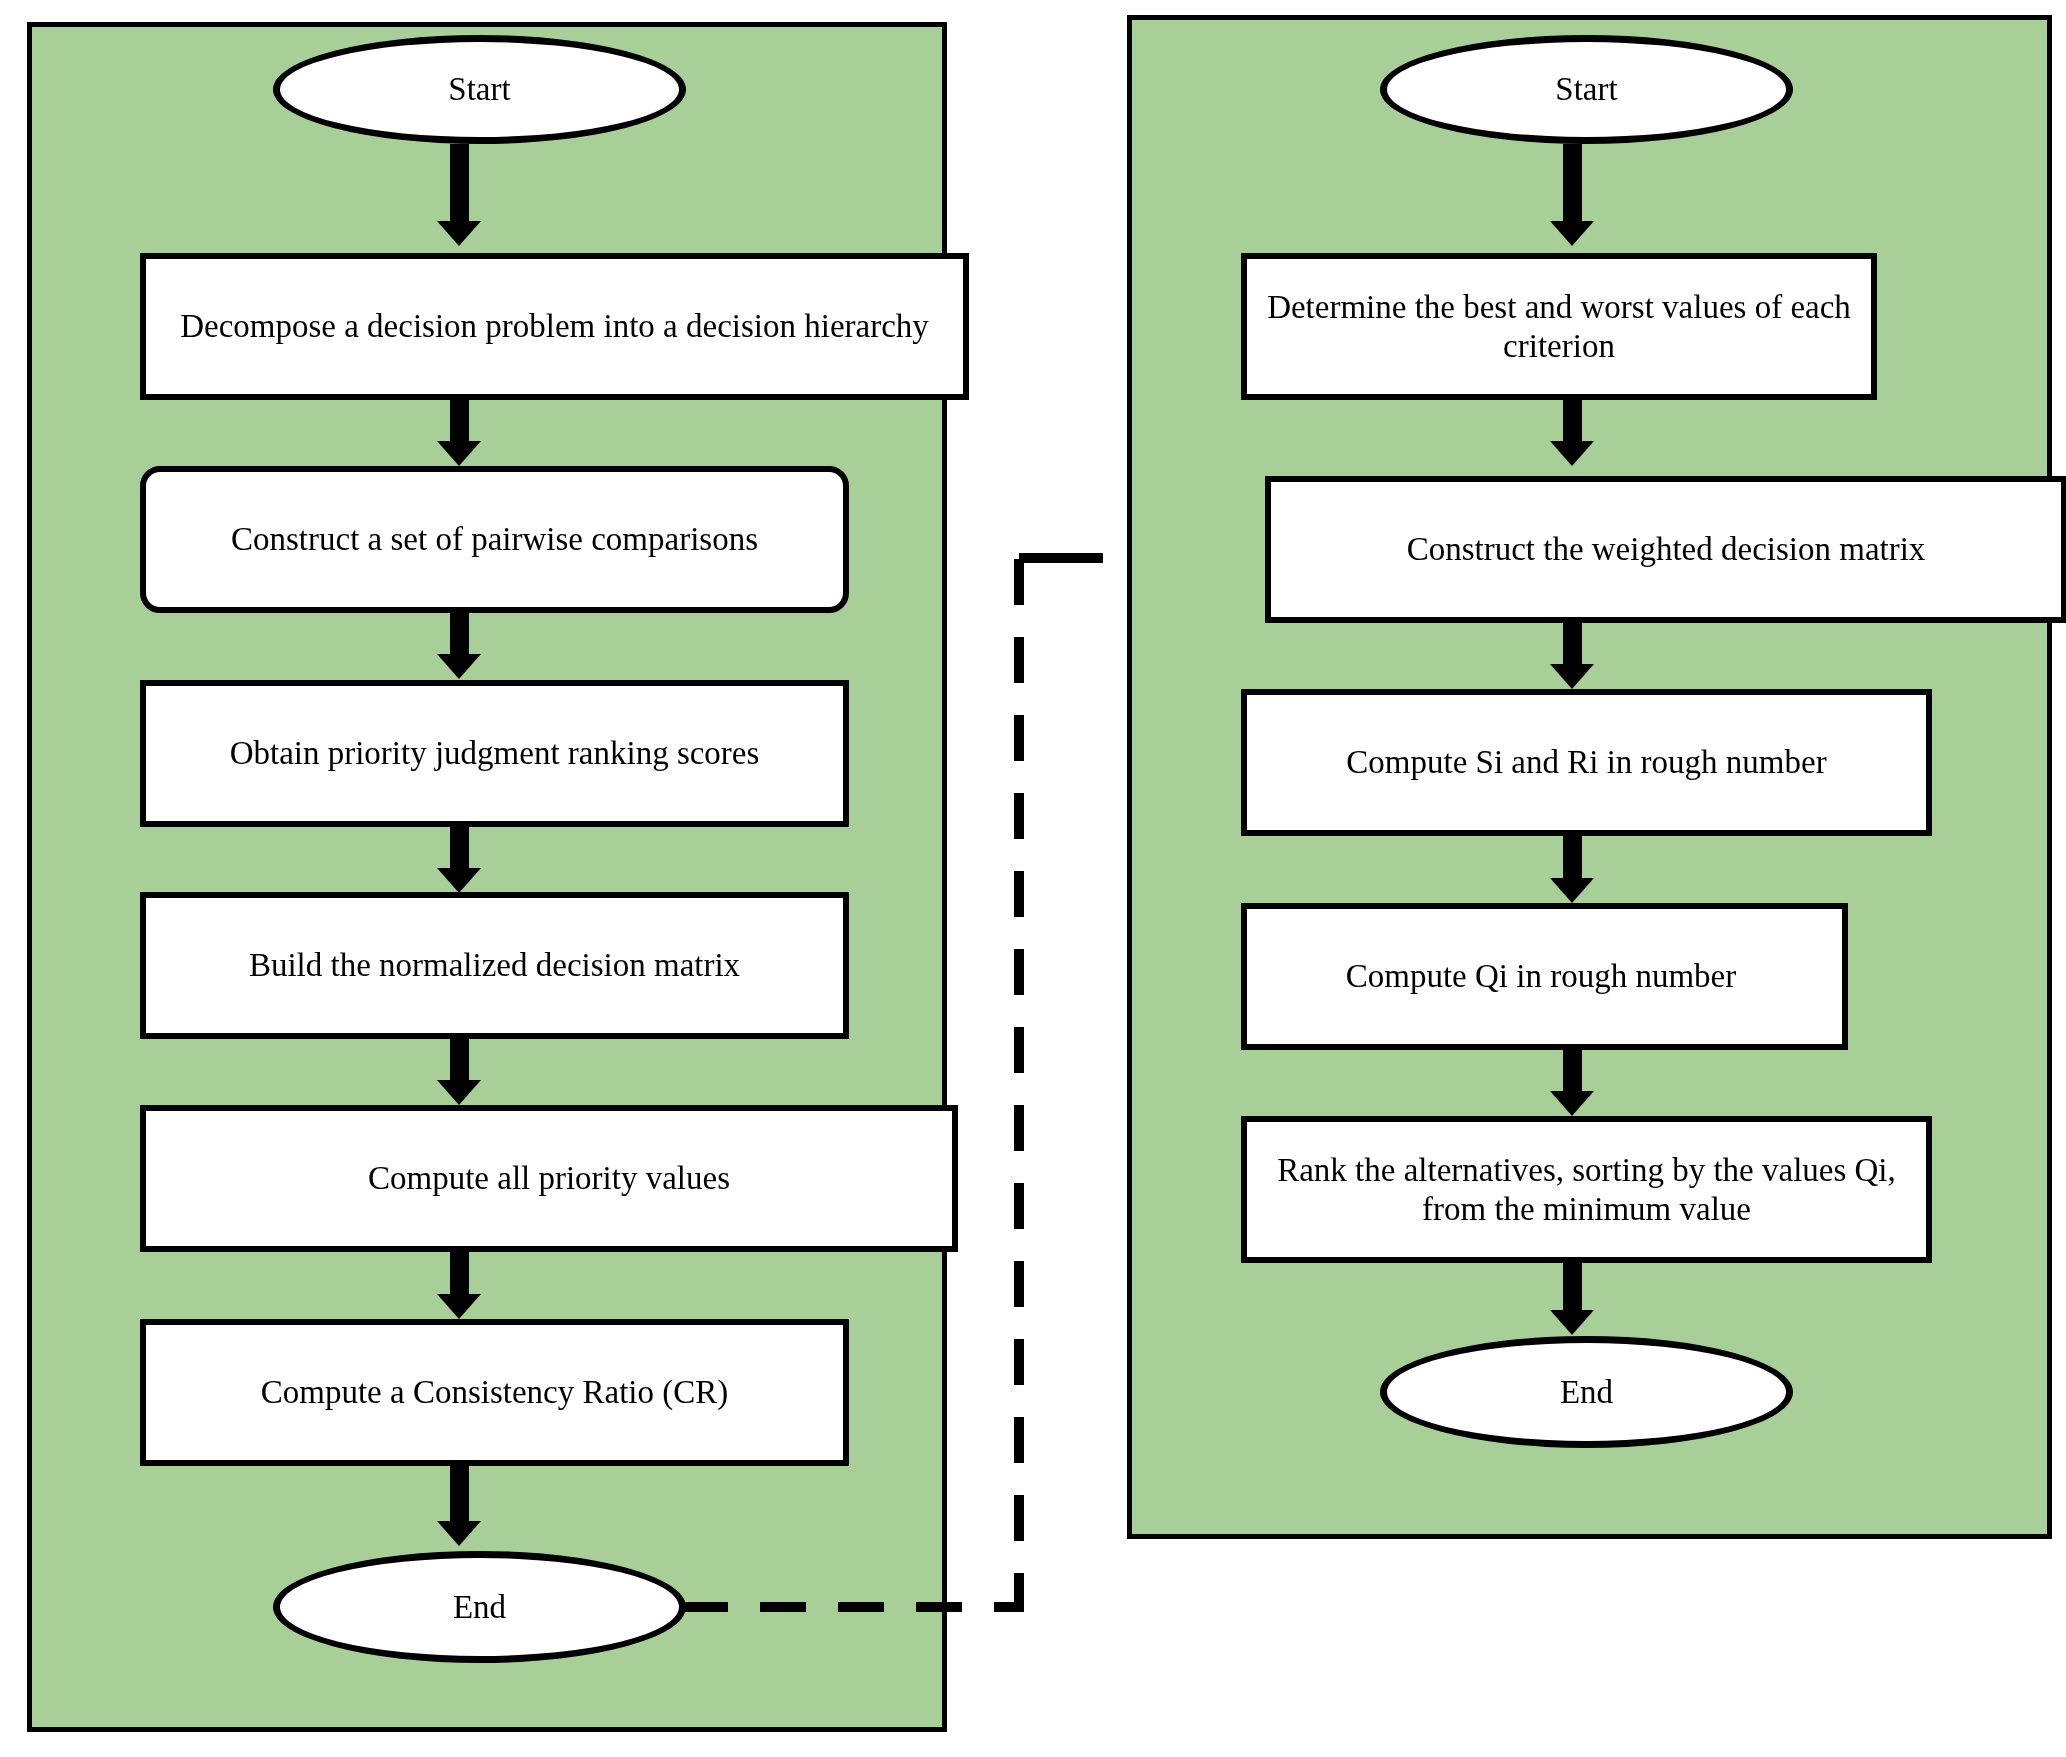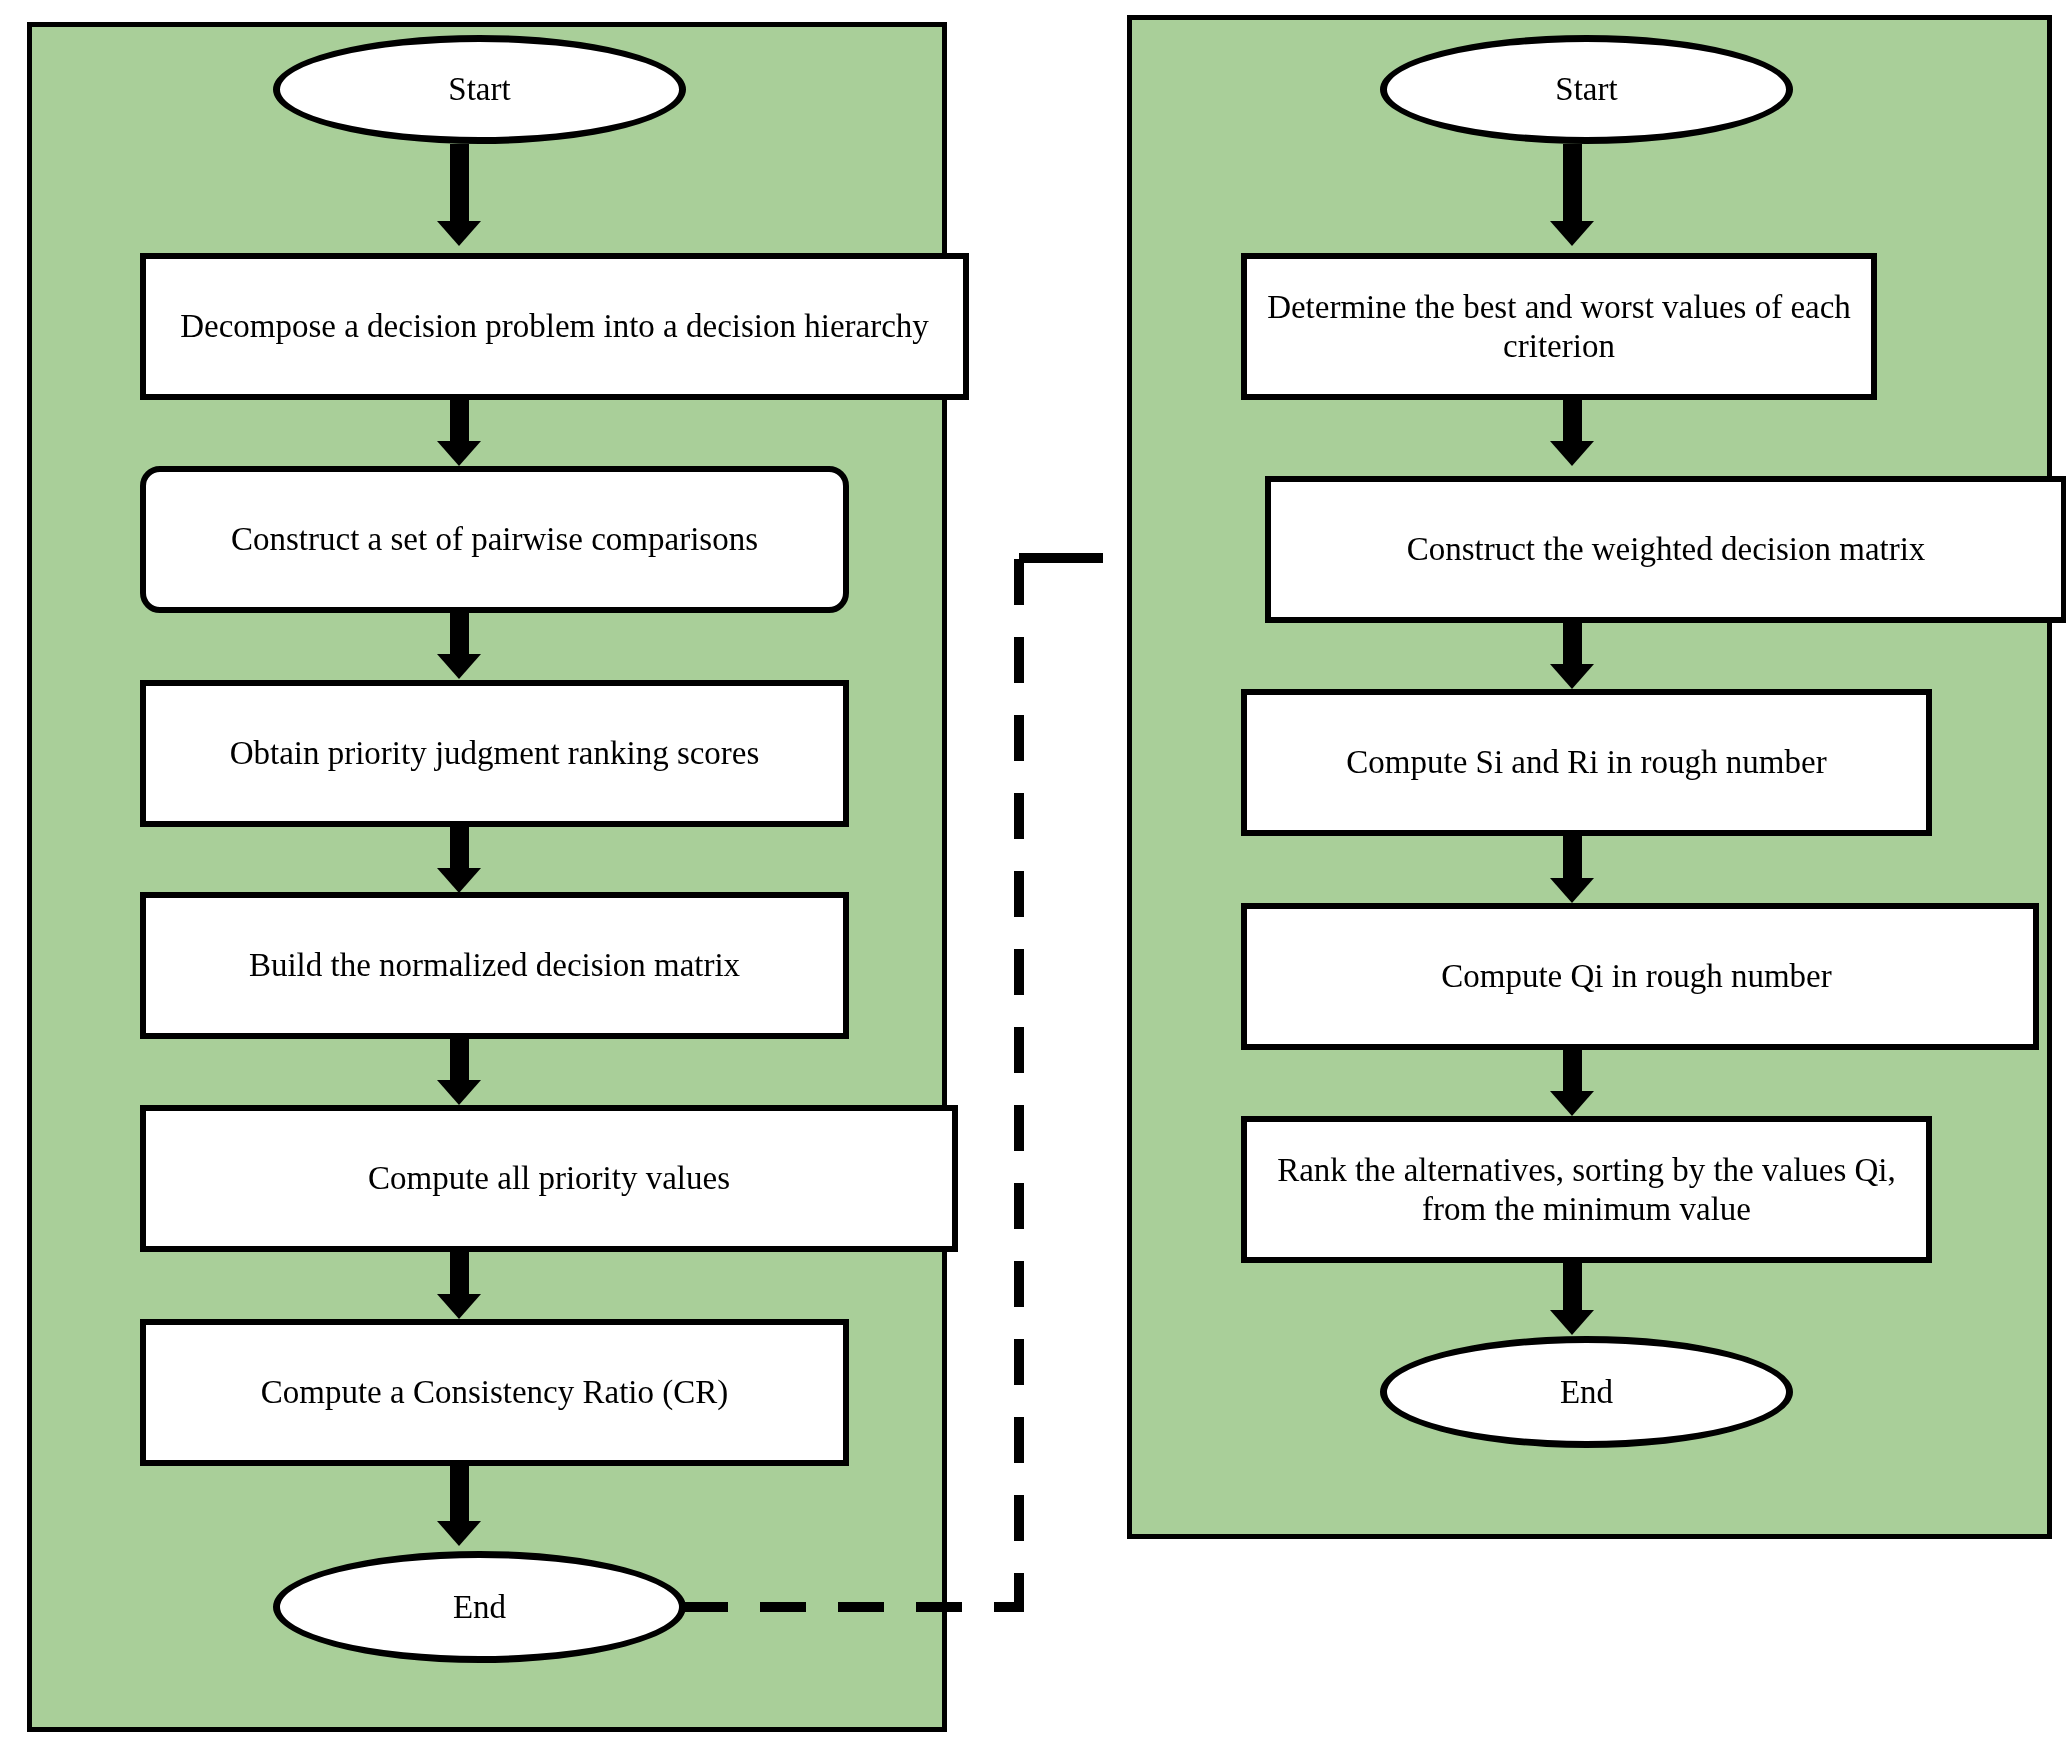--- a/index.html
+++ b/index.html
@@ -165,21 +165,21 @@
   </div>
   <div class="vline" style="left:1563px; top:623px; width:19px; height:46px;"></div>
   <div class="arrowhead-down" style="left:1550px; top:664px;"></div>
 
   <div class="node process" style="left:1241px; top:689px; width:691px; height:147px;">
     <span class="label">Compute Si and Ri in rough number</span>
   </div>
   <div class="vline" style="left:1563px; top:836px; width:19px; height:46px;"></div>
   <div class="arrowhead-down" style="left:1550px; top:878px;"></div>
 
-  <div class="node process" style="left:1241px; top:903px; width:798px; height:147px;padding-left:9px;">
+  <div class="node process" style="left:1241px; top:903px; width:607px; height:147px;padding-left:9px;">
     <span class="label">Compute Qi in rough number</span>
   </div>
   <div class="vline" style="left:1563px; top:1050px; width:19px; height:46px;"></div>
   <div class="arrowhead-down" style="left:1550px; top:1091px;"></div>
 
   <div class="node process" style="left:1241px; top:1116px; width:691px; height:147px;align-items:center;">
     <span class="label">Rank the alternatives, sorting by the values Qi, from the minimum value</span>
   </div>
   <div class="vline" style="left:1563px; top:1263px; width:19px; height:51px;"></div>
   <div class="arrowhead-down" style="left:1550px; top:1310px;"></div>

